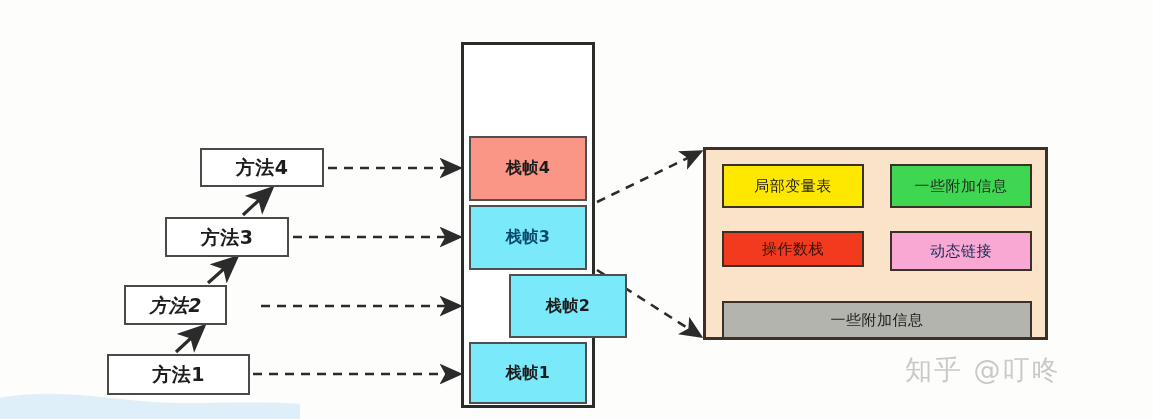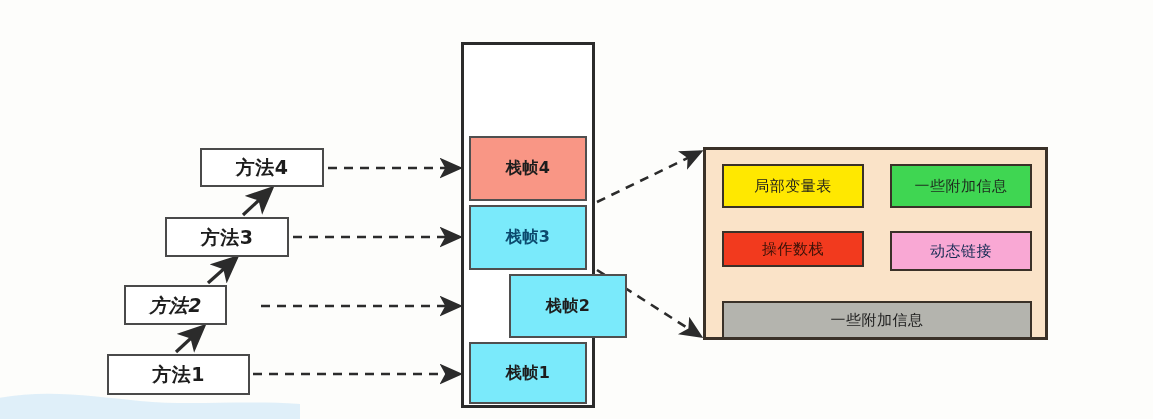--- a/index.html
+++ b/index.html
@@ -166,14 +166,15 @@
         <span>操作数栈</span>
       </div>
       <div class="detail-cell" style="left: 890px; top: 231px; width: 142px; height: 40px; background: #f9a8d4; color: rgb(18, 42, 82); border-color: rgb(58, 49, 40);">
         <span>动态链接</span>
       </div>
       <div class="detail-cell" style="left: 722px; top: 289px; width: 310px; height: 38px; background: rgb(180, 180, 174); color: rgb(29, 29, 29); border-color: rgb(58, 49, 40); margin-top: 12px;">
         <span>一些附加信息</span>
       </div>
     </div>
 
+  <div id="watermark" class="watermark" style="left: 905px; top: 352px; color: rgb(201, 201, 201);">知乎 @叮咚</div>
 
 </div>
 
 </body></html>

